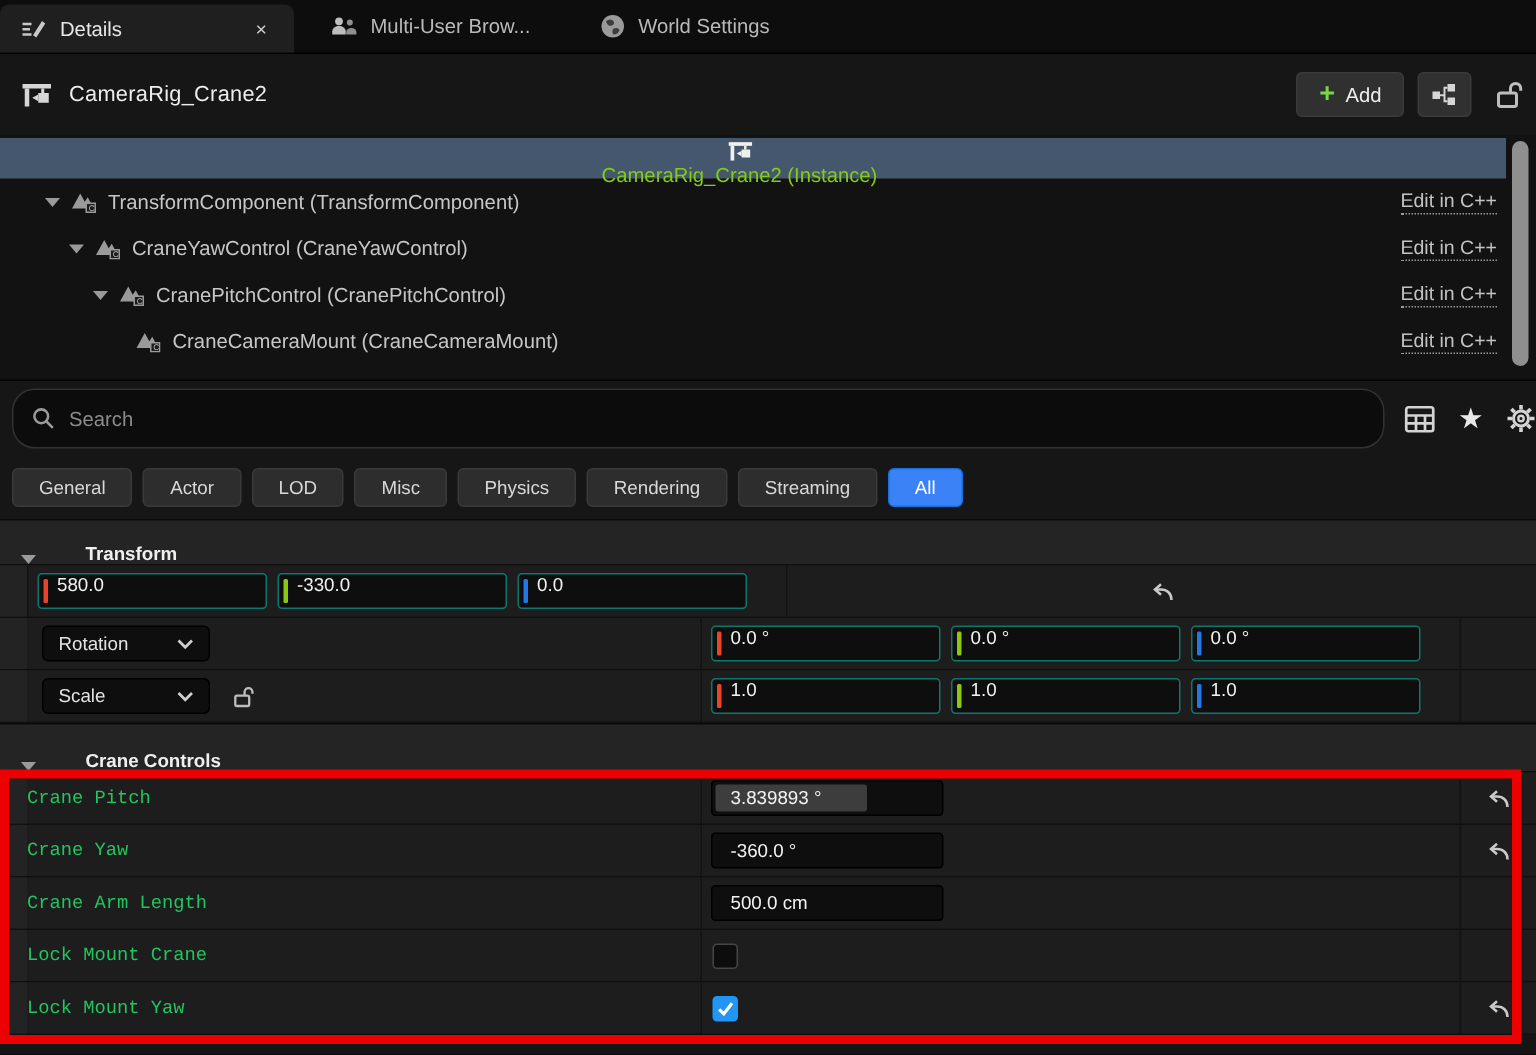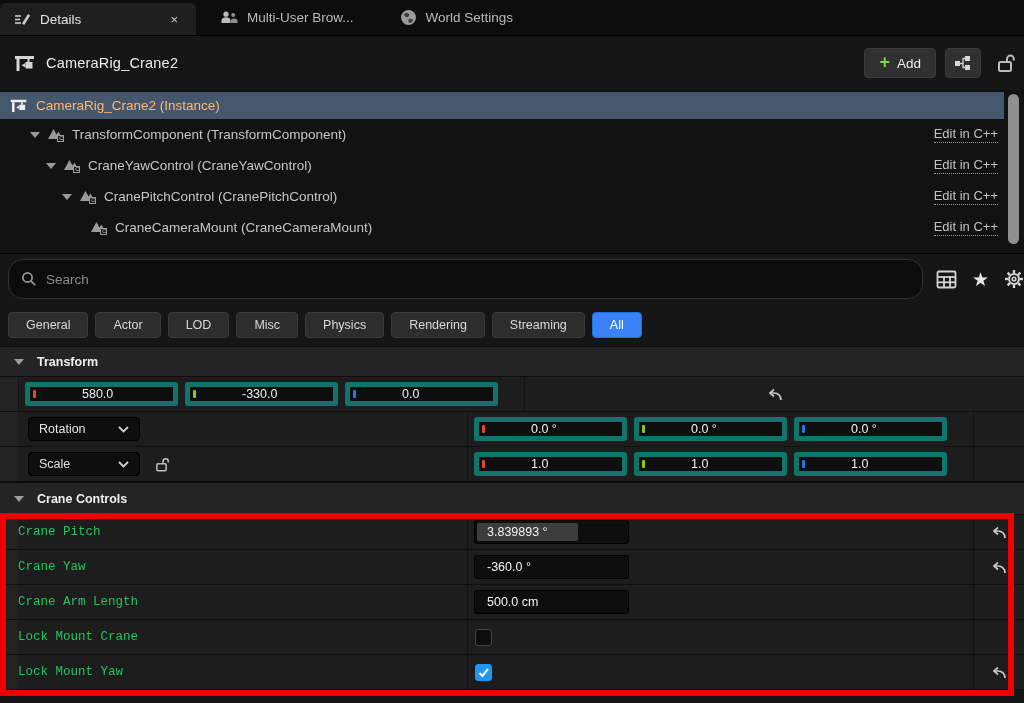--- a/index.html
+++ b/index.html
@@ -20,54 +20,54 @@
   .header .title { color:#ececec; font-size:14.5px; font-weight:normal; letter-spacing:.2px; margin-left:10px; }
   .hicon { margin-left:14px; }
   .hright { position:absolute; right:8px; top:12px; display:flex; align-items:center; gap:9px; }
   .btn-add { display:flex; align-items:center; gap:7px; background:#303030; border:1px solid #3b3b3b; border-radius:4px; height:30px; padding:0 14px; color:#ececec; font-size:13.5px; }
   .btn-add .plus { color:#77d64a; font-size:18px; font-weight:bold; line-height:1; margin-top:-2px; }
   .btn-node { background:#303030; border:1px solid #3b3b3b; border-radius:4px; height:30px; width:36px; display:flex; align-items:center; justify-content:center; }
 
   
   .tree { position:absolute; top:90px; left:0; width:1024px; height:164px; background:#121212; border-bottom:1px solid #000; }
   .trow { display:flex; align-items:center; height:31px; font-size:13.5px; color:#c6c6c6; padding-right:26px; }
-  .trow.selected { height:27px; margin-top:2px; background:#44576d; color:#fdba74; width:1004px; }
+  .trow.selected { height:27px; margin-top:2px; background:#44576d; color:#84cc16; width:1004px;flex-direction:column; }
   .arrow-down { width:0; height:0; border-left:5px solid transparent; border-right:5px solid transparent; border-top:6px solid #9a9a9a; margin-right:7px; flex:0 0 auto; }
   .tlabel { margin-left:8px; white-space:nowrap; }
   .editlink { margin-left:auto; color:#c2c2c2; font-size:13px; border-bottom:1px dotted #9a9a9a; padding-bottom:1px; }
   .vscroll { position:absolute; right:5px; top:4px; width:11px; height:150px; border-radius:6px; background:#8f8f8f; }
 
   
   .searchrow { position:absolute; top:254px; left:0; width:1024px; height:50px; background:#161616; display:flex; align-items:center; }
   .searchbox { margin-left:8px; width:920px; height:40px; background:#0c0c0c; border:1px solid #323232; border-radius:15px; display:flex; align-items:center; padding:0 12px; gap:9px; }
   .searchbox input { flex:1; background:transparent; border:none; outline:none; color:#d8d8d8; font-size:13.5px; font-family:"Liberation Sans", sans-serif; }
   .searchbox input::placeholder { color:#8b8b8b; }
   .sicons { display:flex; align-items:center; gap:15px; margin-left:13px; }
   .star { color:#e8e8e8; font-size:19px; line-height:1; }
 
   
   .chips { position:absolute; top:304px; left:0; width:1024px; height:42px; background:#161616; display:flex; align-items:center; gap:7px; padding-left:8px; }
   .chip { height:26px; padding:0 17px; display:flex; align-items:center; background:#2d2d2d; border:1px solid #3a3a3a; border-radius:4px; color:#d8d8d8; font-size:12.5px; }
   .chip.active { background:#3b82f6; border-color:#1673e0; color:#fff; }
 
   
   .sections { position:absolute; top:346px; left:0; width:1024px; bottom:0; background:#151515; }
-  .sechead { height:31px; background:#242424; border-top:1px solid #0a0a0a; border-bottom:1px solid #0f0f0f; display:flex; align-items:center; }
+  .sechead { height:31px; background:#242424; border-top:1px solid #0a0a0a; border-bottom:1px solid #0f0f0f; display:flex; align-items:flex-end;gap:20px; }
   .sechead.crane-head { height:33px; }
   .sechead .arrow-down { margin-left:14px; margin-right:0; }
   .sechead .sectitle { margin-left:13px; color:#efefef; font-weight:bold; font-size:12.5px; }
   .prow { height:35px; display:flex; align-items:stretch; border-bottom:1px solid #101010; background:#1d1d1d; }
   .gutter { flex:0 0 18px; background:#232323; }
   .namecell { flex:0 0 449px; display:flex; align-items:center; }
   .valuecell { flex:0 0 506px; border-left:1px solid #121212; display:flex; align-items:center; padding-left:6px; gap:7px; }
   .resetcell { flex:1; border-left:1px solid #121212; display:flex; align-items:center; justify-content:center; }
   .plabel { color:#22c55e; font-size:12.5px;font-family:Liberation Mono, monospace; }
   .ddbtn { margin-left:10px; height:24px; width:112px; background:#0e0e0e; border:1px solid #000; border-radius:4px; display:flex; align-items:center; padding:0 10px; color:#e2e2e2; font-size:12.5px; }
   .ddbtn svg { margin-left:auto; }
-  .vfield { position:relative; width:153px; height:24px; background:#0e0e0e; border:5px solid #0f766e; border-radius:3px; display:flex; align-items:center; overflow:hidden;padding-left:40px; }
+  .vfield { position:relative; width:153px; height:24px; background:#0e0e0e; border:1px solid #0f766e; border-radius:3px; display:flex; align-items:flex-start; overflow:hidden; }
   .vfield .axis { position:absolute; left:3px; top:3px; bottom:3px; width:3px; border-radius:1px; }
   .axis.x { background:#e8442a; } .axis.y { background:#8cc812; } .axis.z { background:#2577e8; }
   .vfield .val { margin-left:12px; color:#f0f0f0; font-size:12.5px; position:relative; z-index:2; }
   .sfield { position:relative; width:155px; height:24px; background:#0e0e0e; border:1px solid #000; border-radius:3px; display:flex; align-items:center; overflow:hidden; }
   .sfield .fill { position:absolute; left:2px; top:2px; bottom:2px; width:66%; background:#3d3d3d; border-radius:2px; }
   .sfield .val { margin-left:12px; color:#f2f2f2; font-size:12.5px; position:relative; z-index:2; }
   .cbox { width:17px; height:17px; border-radius:3px; background:#0d0d0d; border:1px solid #464646; margin-left:1px; display:flex; align-items:center; justify-content:center; }
   .cbox.checked { background:#2196f3; border-color:#2196f3; }
   .redbox { position:absolute; left:0; top:513px; width:1014px; height:183px; border:6px solid #ec0000; pointer-events:none; z-index:5; }
   svg { display:block; }

